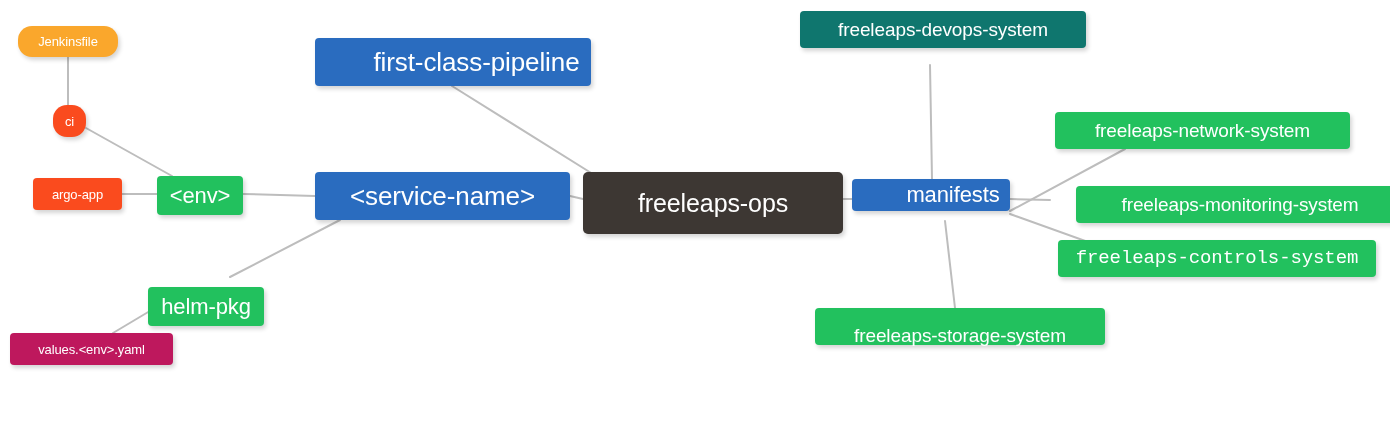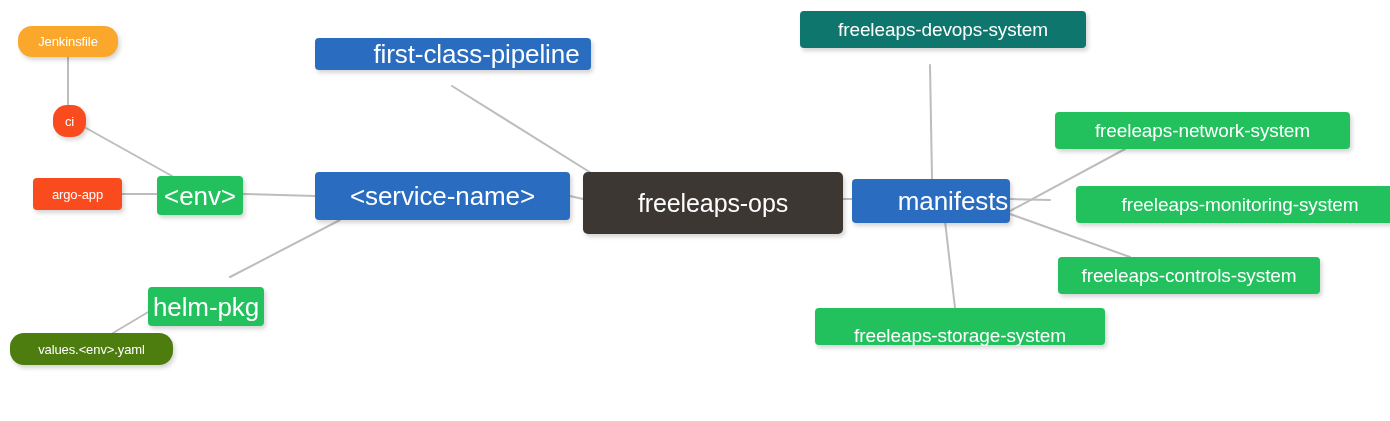--- a/index.html
+++ b/index.html
@@ -41,21 +41,21 @@
     line-height: 1;
     user-select: none;
   }
   .node-label {
     display: block;
     white-space: nowrap;
   }
   
   .sz-root   { font-size: 25px; border-radius: 5px; }
   .sz-big    { font-size: 26px; }
-  .sz-mid    { font-size: 26px; }
+  .sz-mid    { font-size: 22px; }
   .sz-small  { font-size: 19px; }
   .sz-tiny   { font-size: 13px; }
   .sz-micro  { font-size: 13px; border-radius: 14px; }
 </style>
 </head>
 <body>
 
 <div id="canvas">
   <svg id="edges" width="1390" height="421" viewBox="0 0 1390 421" xmlns="http://www.w3.org/2000/svg">
       <line x1="583" y1="199" x2="570" y2="196" stroke="#bdbdbd" stroke-width="2" stroke-linecap="round"></line>
@@ -73,53 +73,53 @@
       <line x1="1010" y1="214" x2="1130" y2="257" stroke="#bdbdbd" stroke-width="2" stroke-linecap="round"></line>
       <line x1="945" y1="221" x2="955" y2="308" stroke="#bdbdbd" stroke-width="2" stroke-linecap="round"></line>
     </svg>
   <div id="node-layer">
       <div class="node sz-root" style="left: 583px; top: 172px; width: 260px; height: 62px; background: rgb(61, 55, 51);">
         <span class="node-label">freeleaps-ops</span>
       </div>
       <div class="node sz-big" style="left: 315px; top: 172px; width: 255px; height: 48px; background: rgb(42, 108, 191);">
         <span class="node-label">&lt;service-name&gt;</span>
       </div>
-      <div class="node sz-big" style="left: 315px; top: 38px; width: 276px; height: 32px; background: rgb(42, 108, 191); padding-left: 47px;">
+      <div class="node sz-big" style="left: 315px; top: 38px; width: 276px; height: 48px; background: rgb(42, 108, 191); padding-left: 47px;">
         <span class="node-label">first-class-pipeline</span>
       </div>
-      <div class="node sz-mid" style="left: 852px; top: 179px; width: 158px; height: 44px; background: rgb(42, 108, 191); padding-left: 44px;">
+      <div class="node sz-mid" style="left: 852px; top: 179px; width: 158px; height: 32px; background: rgb(42, 108, 191); padding-left: 44px;">
         <span class="node-label">manifests</span>
       </div>
       <div class="node sz-mid" style="left: 157px; top: 176px; width: 86px; height: 39px; background: rgb(34, 193, 94);">
         <span class="node-label">&lt;env&gt;</span>
       </div>
       <div class="node sz-mid" style="left: 148px; top: 257px; width: 116px; height: 39px; background: rgb(34, 193, 94); margin-top: 30px;">
         <span class="node-label">helm-pkg</span>
       </div>
       <div class="node sz-micro" style="left: 18px; top: 26px; width: 100px; height: 31px; background: rgb(250, 167, 44);">
         <span class="node-label">Jenkinsfile</span>
       </div>
       <div class="node sz-micro" style="left: 53px; top: 105px; width: 33px; height: 32px; background: rgb(250, 75, 30);">
         <span class="node-label">ci</span>
       </div>
       <div class="node sz-tiny" style="left: 33px; top: 178px; width: 89px; height: 32px; background: rgb(250, 75, 30);">
         <span class="node-label">argo-app</span>
       </div>
-      <div class="node sz-tiny" style="left: 10px; top: 333px; width: 163px; height: 32px; background: #4d7c0f; border-radius: 14px;">
+      <div class="node sz-tiny" style="left: 10px; top: 333px; width: 163px; height: 32px; background: #be185d;">
         <span class="node-label">values.&lt;env&gt;.yaml</span>
       </div>
       <div class="node sz-small" style="left: 800px; top: 11px; width: 286px; height: 37px; background: #0f766e;">
         <span class="node-label">freeleaps-devops-system</span>
       </div>
       <div class="node sz-small" style="left: 1055px; top: 112px; width: 295px; height: 37px; background: rgb(34, 193, 94);">
         <span class="node-label">freeleaps-network-system</span>
       </div>
       <div class="node sz-small" style="left: 1076px; top: 186px; width: 328px; height: 37px; background: rgb(34, 193, 94);">
         <span class="node-label">freeleaps-monitoring-system</span>
       </div>
-      <div class="node sz-small" style="left: 1058px; top: 257px; width: 262px; height: 37px; background: rgb(34, 193, 94);">
+      <div class="node sz-small" style="left: 1058px; top: 240px; width: 318px; height: 37px; background: rgb(34, 193, 94); font-family: Liberation Mono, monospace;">
         <span class="node-label">freeleaps-controls-system</span>
       </div>
       <div class="node sz-small" style="left: 815px; top: 308px; width: 290px; height: 37px; background: rgb(34, 193, 94); align-items: flex-end;">
         <span class="node-label">freeleaps-storage-system</span>
       </div>
     </div>
 </div>
 
 </body></html>

